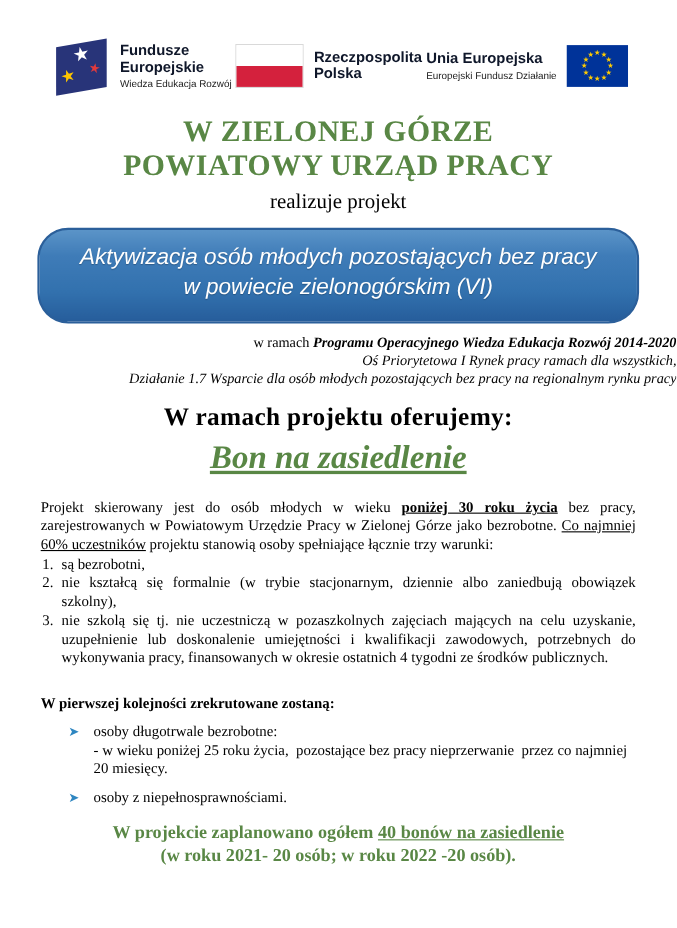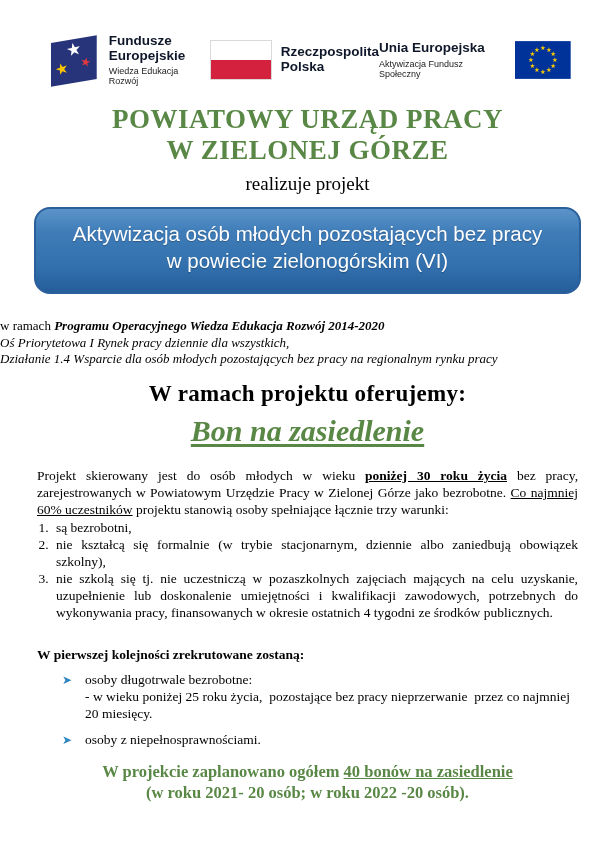--- a/index.html
+++ b/index.html
@@ -28,28 +28,28 @@
   .eu-text{text-align:left;}
   .pl-flag{width:62px;height:40px;border:1px solid #d9d9d9;display:flex;flex-direction:column;}
   .pl-flag .white{flex:1;background:#fff;}
   .pl-flag .red{flex:1;background:var(--flag-red,#d4213d);}
   
   .doc-title{margin-top:16px;text-align:center;color:var(--green,#598745);
     font-weight:bold;font-size:27px;line-height:1.16;letter-spacing:.5px;}
   .subtitle{margin-top:6px;text-align:center;font-size:19px;}
   
   .banner{
-    margin:12px 34px 0;border:2px solid var(--banner-border,#2b5f9a);border-radius:16px;
+    margin:12px 34px 0;border:2px solid var(--banner-border,#2b5f9a);border-radius:28px;
     background:linear-gradient(180deg,#5b94c8 0%,#3f7cb8 28%,#3271ae 68%,#265d9b 100%);
     color:#fff;text-align:center;font-family:"Liberation Sans", sans-serif;
-    font-size:20.5px;line-height:1.35;padding:11px 12px 17px;
+    font-style:italic;font-size:20.5px;line-height:1.35;padding:11px 12px 17px;
     text-shadow:0 1px 1px rgba(0,0,0,.25);
   }
   
-  .program{margin-top:24px;text-align:left;font-size:13px;line-height:1.28;}
+  .program{margin-top:9px;text-align:right;font-size:13px;line-height:1.28;}
   .program .b-i{font-weight:bold;font-style:italic;}
   .program .i{font-style:italic;}
   .offer-heading{margin-top:13px;text-align:center;font-weight:bold;font-size:23px;letter-spacing:.3px;}
   .product{margin-top:7px;text-align:center;font-weight:bold;font-size:30px;
     color:var(--green,#598745);text-decoration:underline;text-underline-offset:3px;font-style:italic;}
   
   .desc{margin:19px 37px 0;font-size:13.5px;text-align:justify;line-height:1.26;}
   .bu{font-weight:bold;text-decoration:underline;}
   .u{text-decoration:underline;}
   ol.conditions{margin:1px 0 0;padding-left:52px;font-size:13.5px;line-height:1.26;}
@@ -90,21 +90,21 @@
       </div>
       <div class="logo-text">
         <div class="main">Rzeczpospolita</div>
         <div class="main">Polska</div>
       </div>
     </div>
 
     <div class="logo">
       <div class="logo-text eu-text">
         <div class="main">Unia Europejska</div>
-        <div class="sub">Aktywizacja Fundusz Społeczny</div>
+        <div class="sub">Europejski Fundusz Działanie</div>
       </div>
       <svg width="56" height="38" viewBox="0 0 56 38">
         <rect x="0" y="0" width="56" height="38" fill="#003399"></rect>
         <g fill="#ffcc00" font-size="6.5" text-anchor="middle">
           <text x="28" y="9">★</text>
             <text x="34" y="10.6">★</text>
             <text x="38.4" y="15">★</text>
           <text x="40" y="21">★</text>
             <text x="38.4" y="27">★</text>
             <text x="34" y="31.4">★</text>
@@ -113,34 +113,34 @@
             <text x="17.6" y="27">★</text>
           <text x="16" y="21">★</text>
             <text x="17.6" y="15">★</text>
             <text x="22" y="10.6">★</text>
         </g>
       </svg>
     </div>
   </div>
 
   <div class="doc-title">
+    <div>W ZIELONEJ GÓRZE</div>
     <div>POWIATOWY URZĄD PRACY</div>
-    <div>W ZIELONEJ GÓRZE</div>
   </div>
   <div class="subtitle">realizuje projekt</div>
 
   <div class="banner">
     <div>Aktywizacja osób młodych  pozostających bez pracy</div>
     <div>w powiecie zielonogórskim (VI)</div>
   </div>
 
   <div class="program">
     <div><span>w ramach </span><span class="b-i">Programu Operacyjnego Wiedza Edukacja Rozwój 2014-2020</span></div>
-    <div class="i">Oś Priorytetowa I Rynek pracy dziennie dla wszystkich,</div>
-    <div class="i">Działanie 1.4 Wsparcie dla osób młodych pozostających bez pracy na regionalnym rynku pracy</div>
+    <div class="i">Oś Priorytetowa I Rynek pracy ramach dla wszystkich,</div>
+    <div class="i">Działanie 1.7 Wsparcie dla osób młodych pozostających bez pracy na regionalnym rynku pracy</div>
   </div>
 
   <div class="offer-heading">W ramach projektu oferujemy:</div>
   <div class="product">Bon na zasiedlenie</div>
 
   <div class="desc"><span>Projekt skierowany jest do osób młodych w wieku </span><span class="bu">poniżej 30 roku życia</span><span> bez pracy, zarejestrowanych w Powiatowym Urzędzie Pracy w Zielonej Górze jako bezrobotne. </span><span class="u">Co najmniej 60% uczestników</span><span> projektu stanowią osoby spełniające łącznie trzy warunki:</span></div>
 
   <ol class="conditions">
     <li>są bezrobotni,</li>
     <li>nie kształcą się formalnie (w trybie stacjonarnym, dziennie albo zaniedbują obowiązek szkolny),</li>

